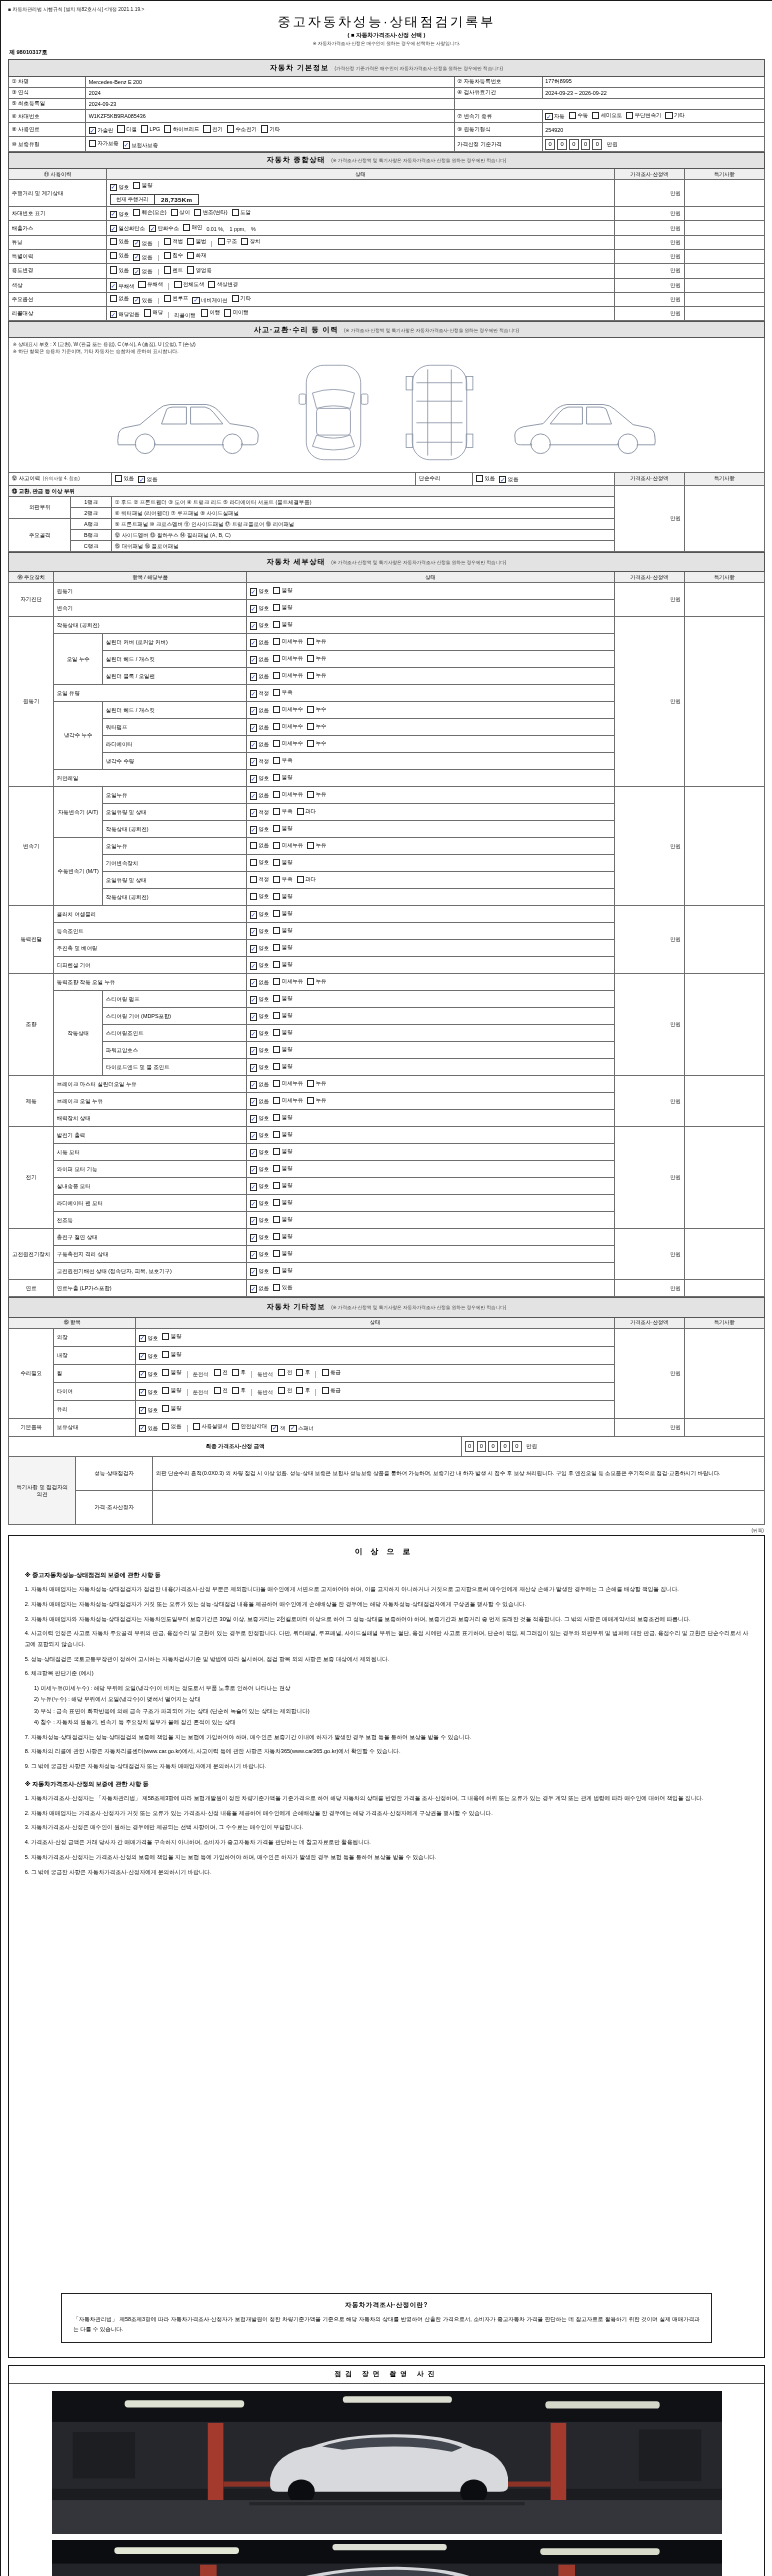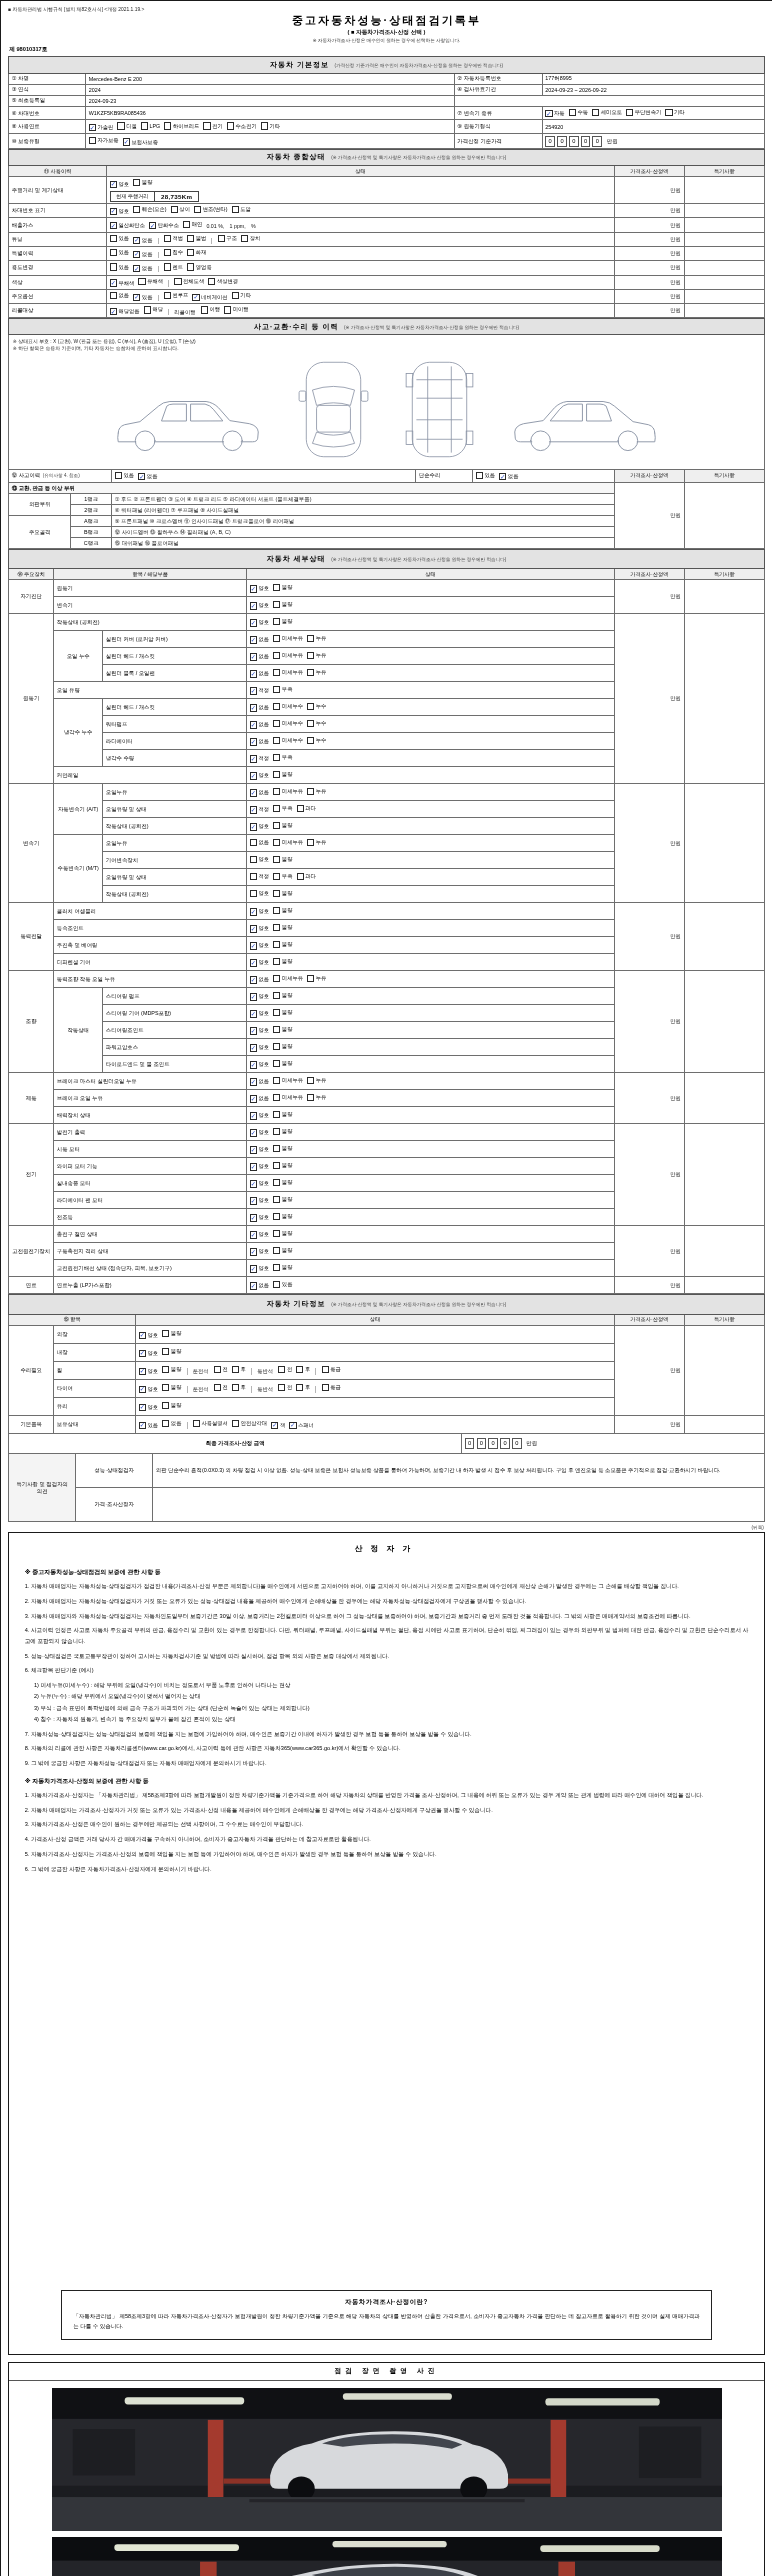--- a/index.html
+++ b/index.html
@@ -1,20 +1,20 @@
 <!DOCTYPE html>
 <html style="font-size:8.2px"><head>
 <meta charset="utf-8">
 <style>
   html,body{margin:0;padding:0}
   body{width:773px;background:#fff;color:#000;font-family:"Liberation Sans","DejaVu Sans",sans-serif}
   .page{width:773px;min-height:2574px;border:1px solid #1a1a1a;padding:5.2px 7.2px 6.2px;box-sizing:border-box}
   .form-ref{font-size:4.9px;color:#222}
   .title-wrap{text-align:center;margin-top:1px}
-  .doc-title{font-size:11px;font-weight:700;letter-spacing:2.1px;margin:0;display:inline-block}
+  .doc-title{font-size:13px;font-weight:400;letter-spacing:2.1px;margin:0;display:inline-block}
   .doc-subtitle{font-size:5.7px;margin-top:1px;font-weight:700}
   .doc-subnote{font-size:4.6px;color:#333;margin-top:1px}
   .doc-no{font-size:5.7px;font-weight:700;margin:3.1px 0 1px 1px}
   .stack table{margin-top:-0.5px}
   .stack table:first-child{margin-top:2.1px}
   table.tbl{width:100%;border-collapse:collapse;table-layout:fixed}
   .tbl td,.tbl th{border:0.5px solid #6e6e6e;font-size:5.4px;padding:1.5px 2.6px;vertical-align:middle;word-break:keep-all;overflow:hidden}
   .titlebar td{background:#e3e3e3;text-align:center;padding:2.6px 2.1px;border:0.5px solid #555}
   .sec-title{font-size:7px;font-weight:700;letter-spacing:1px}
   .sec-note{font-size:4.6px;color:#444;margin-left:4.1px;font-weight:400}
@@ -1195,21 +1195,21 @@
         <td class="optext"></td>
       </tr>
     </tbody>
       </table>
 
   </div>
 
   <div class="back-mark">(뒤쪽)</div>
 
   <div class="notice-box">
-    <div class="notice-title">산정자가</div>
+    <div class="notice-title">이상으로</div>
     <div id="notice-items">
         <div class="n-head">※ 중고자동차성능·상태점검의 보증에 관한 사항 등</div>
         <div class="n-item">1. 자동차 매매업자는 자동차성능·상태점검자가 점검한 내용(가격조사·산정 부분은 제외합니다)을 매수인에게 서면으로 고지하여야 하며, 이를 고지하지 아니하거나 거짓으로 고지함으로써 매수인에게 재산상 손해가 발생한 경우에는 그 손해를 배상할 책임을 집니다.</div>
         <div class="n-item">2. 자동차 매매업자는 자동차성능·상태점검자가 거짓 또는 오류가 있는 성능·상태점검 내용을 제공하여 매수인에게 손해배상을 한 경우에는 해당 자동차성능·상태점검자에게 구상권을 행사할 수 있습니다.</div>
         <div class="n-item">3. 자동차 매매업자와 자동차성능·상태점검자는 자동차인도일부터 보증기간은 30일 이상, 보증거리는 2천킬로미터 이상으로 하여 그 성능·상태를 보증하여야 하며, 보증기간과 보증거리 중 먼저 도래한 것을 적용합니다. 그 밖의 사항은 매매계약서의 보증조건에 따릅니다.</div>
         <div class="n-item">4. 사고이력 인정은 사고로 자동차 주요골격 부위의 판금, 용접수리 및 교환이 있는 경우로 한정합니다. 다만, 쿼터패널, 루프패널, 사이드실패널 부위는 절단, 용접 시에만 사고로 표기하며, 단순히 꺾임, 찌그러짐이 있는 경우와 외판부위 및 범퍼에 대한 판금, 용접수리 및 교환은 단순수리로서 사고에 포함되지 않습니다.</div>
         <div class="n-item">5. 성능·상태점검은 국토교통부장관이 정하여 고시하는 자동차검사기준 및 방법에 따라 실시하며, 점검 항목 외의 사항은 보증 대상에서 제외됩니다.</div>
         <div class="n-item">6. 체크항목 판단기준 (예시)</div>
         <div class="n-sub">1) 미세누유(미세누수) : 해당 부위에 오일(냉각수)이 비치는 정도로서 부품 노후로 인하여 나타나는 현상</div>
         <div class="n-sub">2) 누유(누수) : 해당 부위에서 오일(냉각수)이 맺혀서 떨어지는 상태</div>

